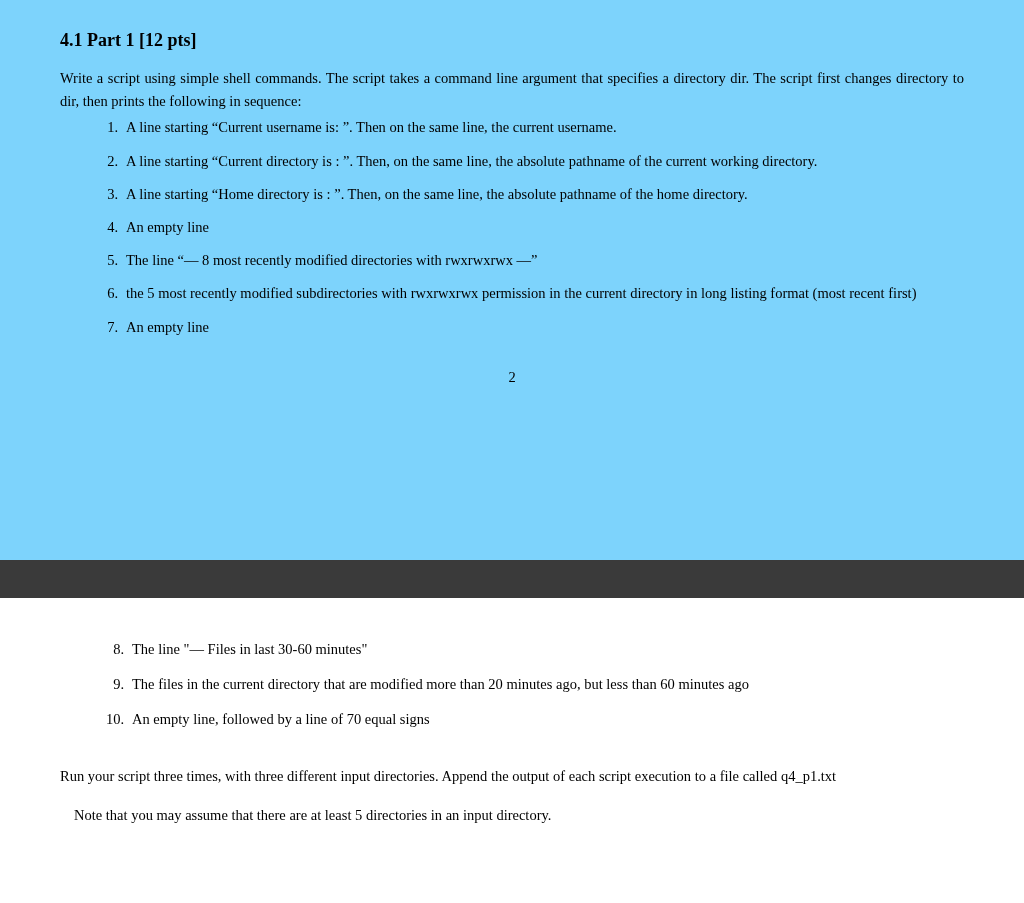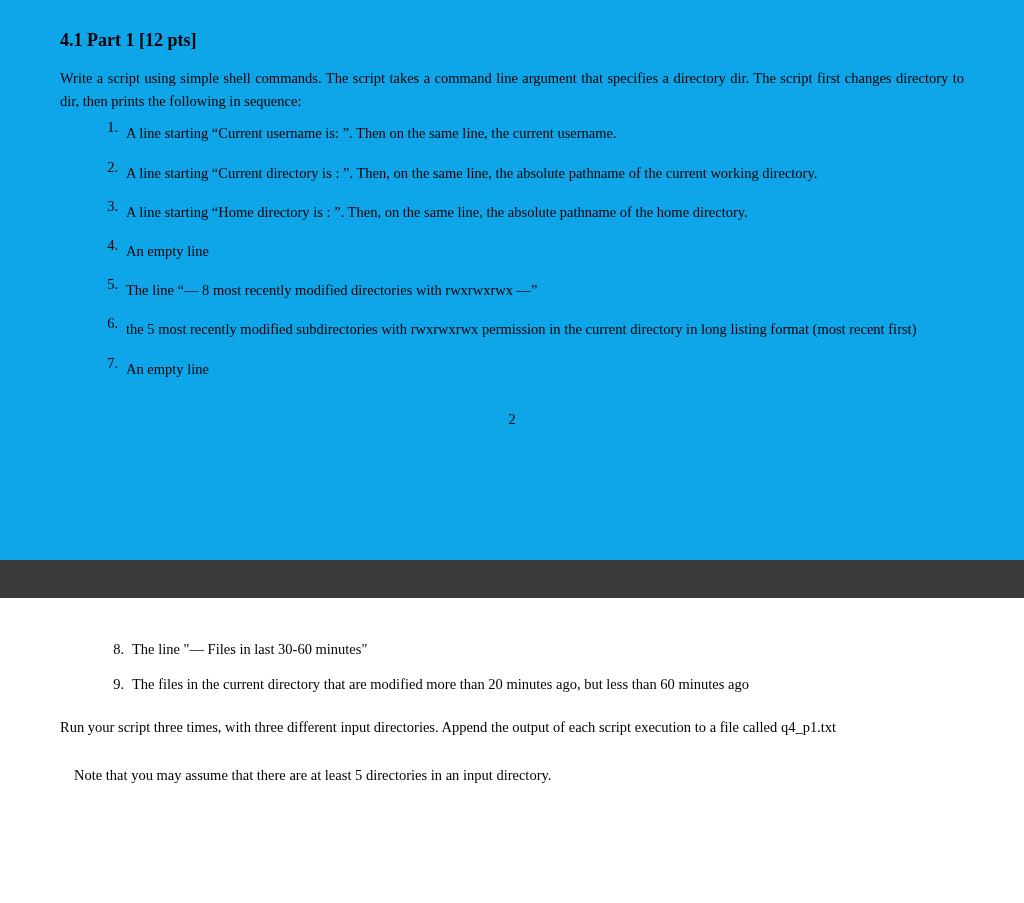--- a/index.html
+++ b/index.html
@@ -9,21 +9,21 @@
     }
 
     body {
       background: #ffffff;
       font-family: "Computer Modern", "Latin Modern", Georgia, serif;
       font-size: 15px;
       color: #000000;
     }
 
     .page-top {
-      background: #0ea5e9;
+      background: #7dd3fc;
       padding: 30px 60px 40px 60px;
       min-height: 560px;
     }
 
     .section-heading {
       font-size: 18px;
       font-weight: bold;
       margin-bottom: 16px;
       font-family: "Computer Modern", Georgia, serif;
     }
@@ -52,21 +52,20 @@
 
     .list-number {
       min-width: 28px;
       text-align: right;
       margin-right: 8px;
       font-size: 14.5px;
     }
 
     .list-content {
       flex: 1;
-      margin-top: 6px;
     }
 
     .page-number-area {
       text-align: center;
       padding: 20px 0 30px 0;
       font-size: 14.5px;
     }
 
     .dark-bar {
       background: #3a3a3a;
@@ -99,29 +98,29 @@
       text-align: right;
       margin-right: 8px;
       font-size: 14.5px;
     }
 
     .list-content-bottom {
       flex: 1;
     }
 
     .closing-para {
-      margin-top: 20px;
+      margin-top: 33px;
       font-size: 14.5px;
       line-height: 1.6;
       text-align: justify;
       padding-left: 0px;
     }
 
     .note-para {
-      margin-top: 24px;
+      margin-top: 16px;
       font-size: 14.5px;
       line-height: 1.6;
       text-align: justify;
       padding-left: 14px;
     }
   </style>
 </head>
 <body>
 
 <div class="page-top">
@@ -169,17 +168,21 @@
 <div class="page-bottom">
   <ol class="numbered-list-bottom">
   <li>
         <span class="list-number-bottom">8.</span>
         <span class="list-content-bottom">The line "— Files in last 30-60 minutes"</span>
       </li>
       <li>
         <span class="list-number-bottom">9.</span>
         <span class="list-content-bottom">The files in the current directory that are modified more than 20 minutes ago, but less than 60 minutes ago</span>
       </li>
+      <li>
+        <span class="list-number-bottom">10.</span>
+        <span class="list-content-bottom">An empty line, followed by a line of 70 equal signs</span>
+      </li>
     </ol>
 
   <p class="closing-para">Run your script three times, with three different input directories.  Append the output of each script execution to a file called q4_p1.txt</p>
   <p class="note-para">Note that you may assume that there are at least 5 directories in an input directory.</p>
 </div>
 
 </body></html>

